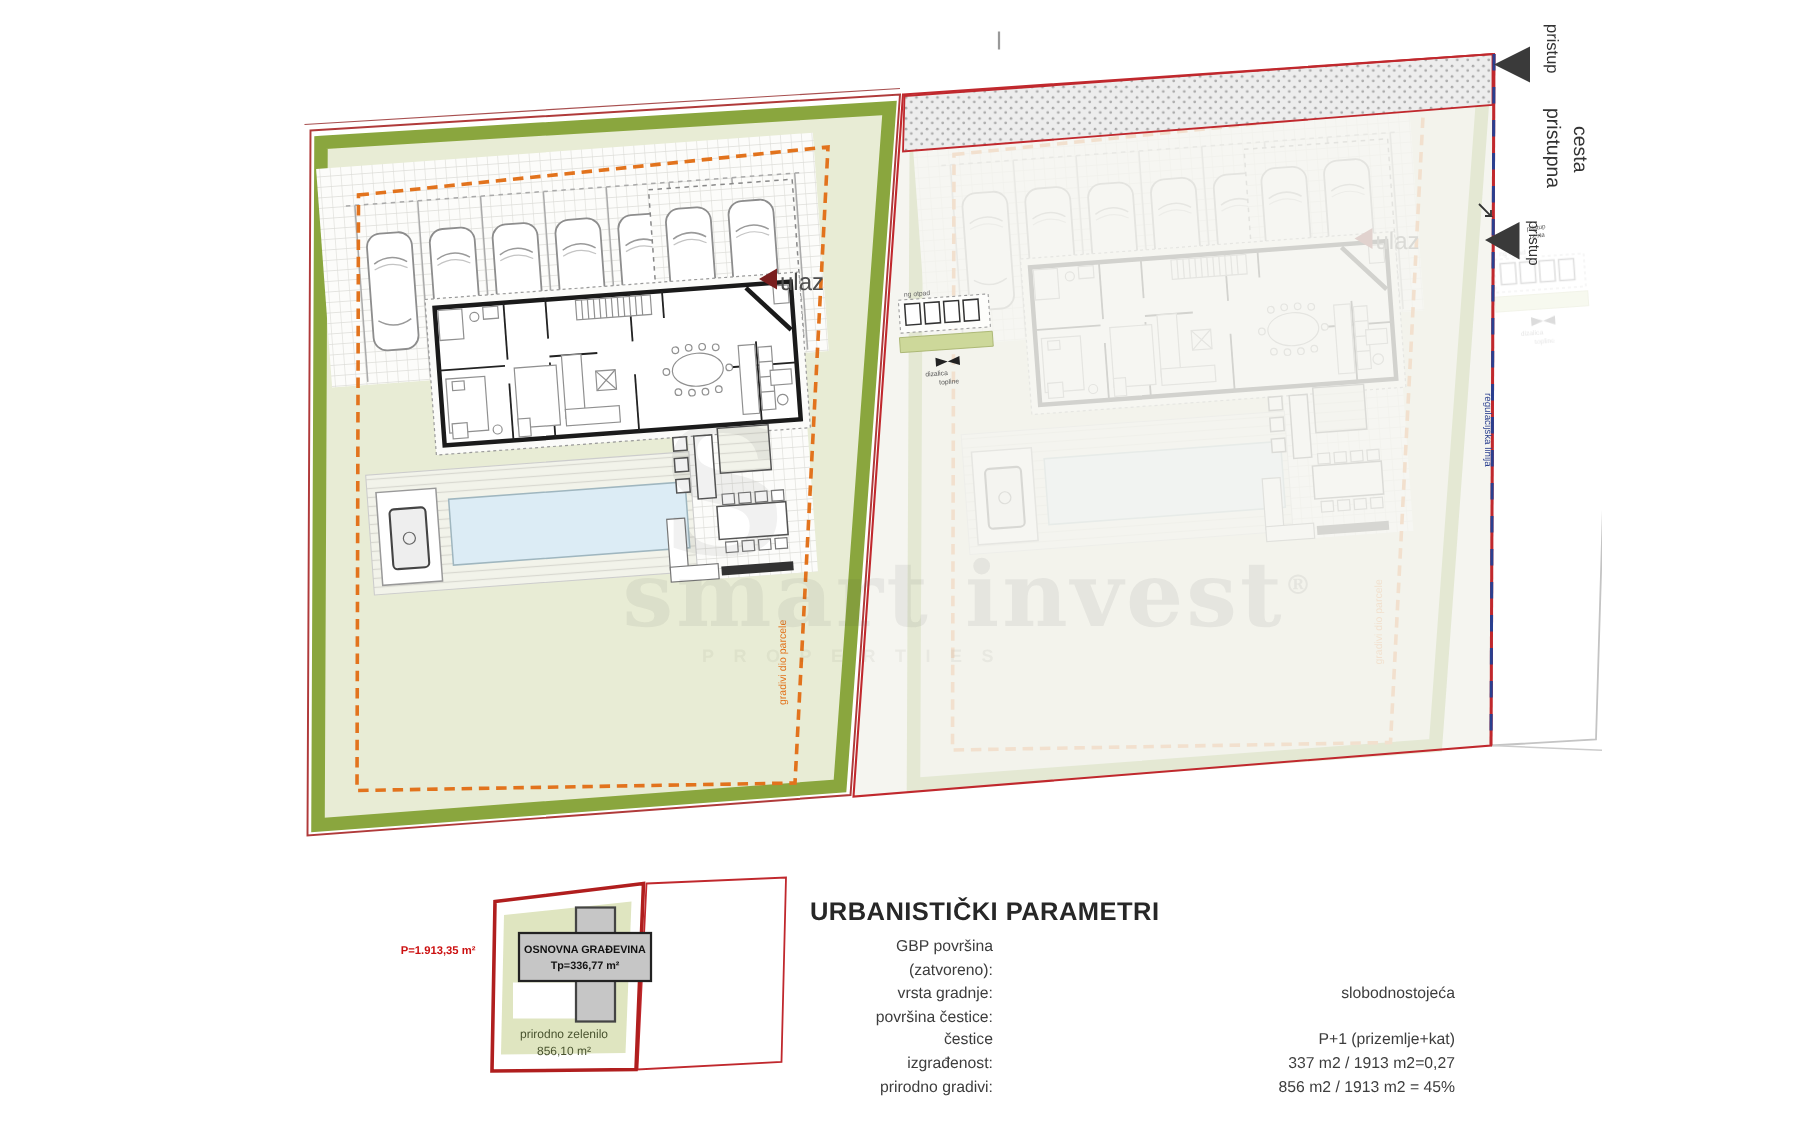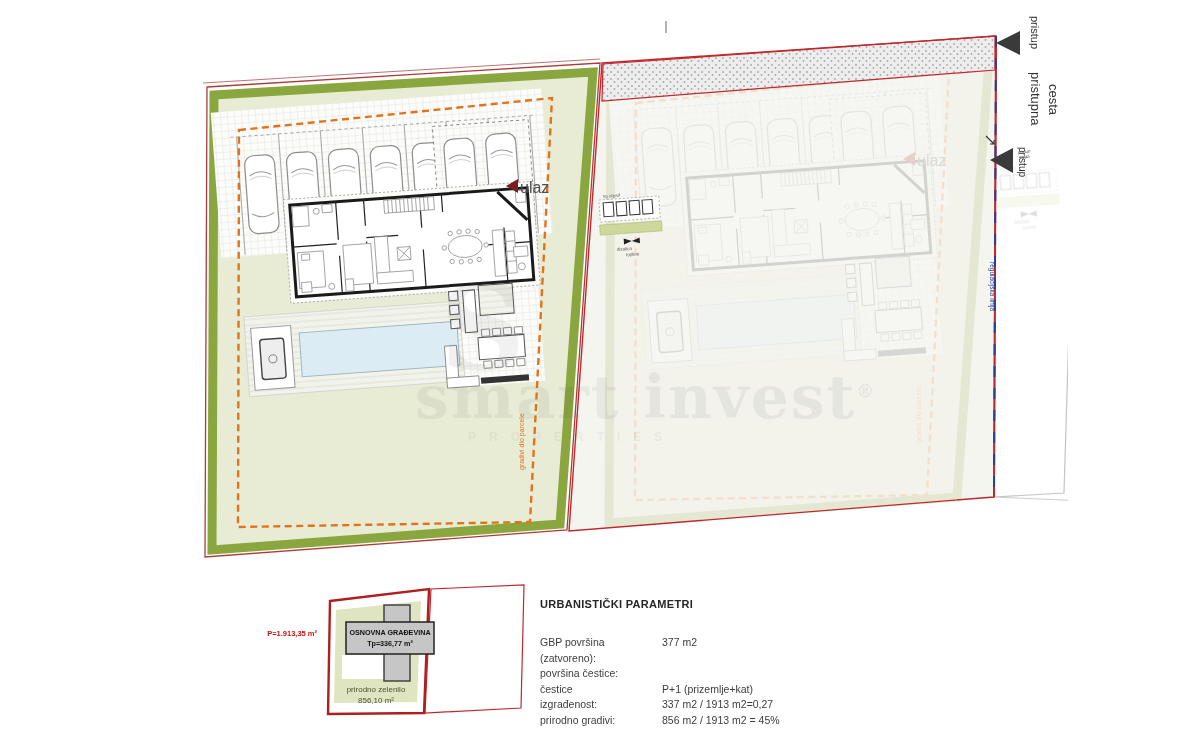--- a/index.html
+++ b/index.html
@@ -11,22 +11,22 @@
   
   .wm{position:absolute;color:rgba(60,60,55,0.07);pointer-events:none;z-index:3;}
   .wm-mono{left:440px;top:258px;font-family:"DejaVu Serif",serif;font-size:118px;font-weight:bold;}
   .wm-name{left:415px;top:362px;font-family:"DejaVu Serif",serif;font-size:60px;font-weight:bold;
            letter-spacing:2px;white-space:nowrap;}
   .wm-name sup{font-size:18px;}
   .wm-sub{left:468px;top:430px;font-size:12px;letter-spacing:13px;color:rgba(60,60,55,0.06);font-weight:bold;}
 
   
   #params{position:absolute;left:540px;top:598px;width:430px;z-index:4;color:#3d3d3d;}
-  #params .title{font-size:11px;font-weight:bold;color:#272727;letter-spacing:.3px;margin-bottom:25px;}
-  .param-row{display:flex;font-size:10.5px;line-height:15.6px;}
+  #params .title{font-size:17px;font-weight:bold;color:#272727;letter-spacing:.3px;margin-bottom:6px;}
+  .param-row{display:flex;font-size:10.5px;line-height:15.6px;text-align:right;}
   .param-label{width:122px;flex:none;}
   .param-value{flex:1;}
 </style>
 </head>
 <body>
 
 <div id="canvas">
 
 <svg id="plan-svg" width="1200" height="748" viewBox="0 0 1200 748">
   <defs>
@@ -258,21 +258,24 @@
 </svg>
 
 <div class="wm wm-mono">S</div>
 <div class="wm wm-name"><span>smart invest</span><sup>®</sup></div>
 <div class="wm wm-sub">PROPERTIES</div>
 
 <div id="params">
   <div class="title">URBANISTIČKI PARAMETRI</div>
   <div class="param-row">
     <span class="param-label">GBP površina (zatvoreno):</span>
-    <span class="param-value">377 m2</span>
+  </div>
+  <div class="param-row">
+    <span class="param-label">vrsta gradnje:</span>
+    <span class="param-value">slobodnostojeća</span>
   </div>
   <div class="param-row">
     <span class="param-label">površina čestice:</span>
   </div>
   <div class="param-row">
     <span class="param-label">čestice</span>
     <span class="param-value">P+1 (prizemlje+kat)</span>
   </div>
   <div class="param-row">
     <span class="param-label">izgrađenost:</span>

